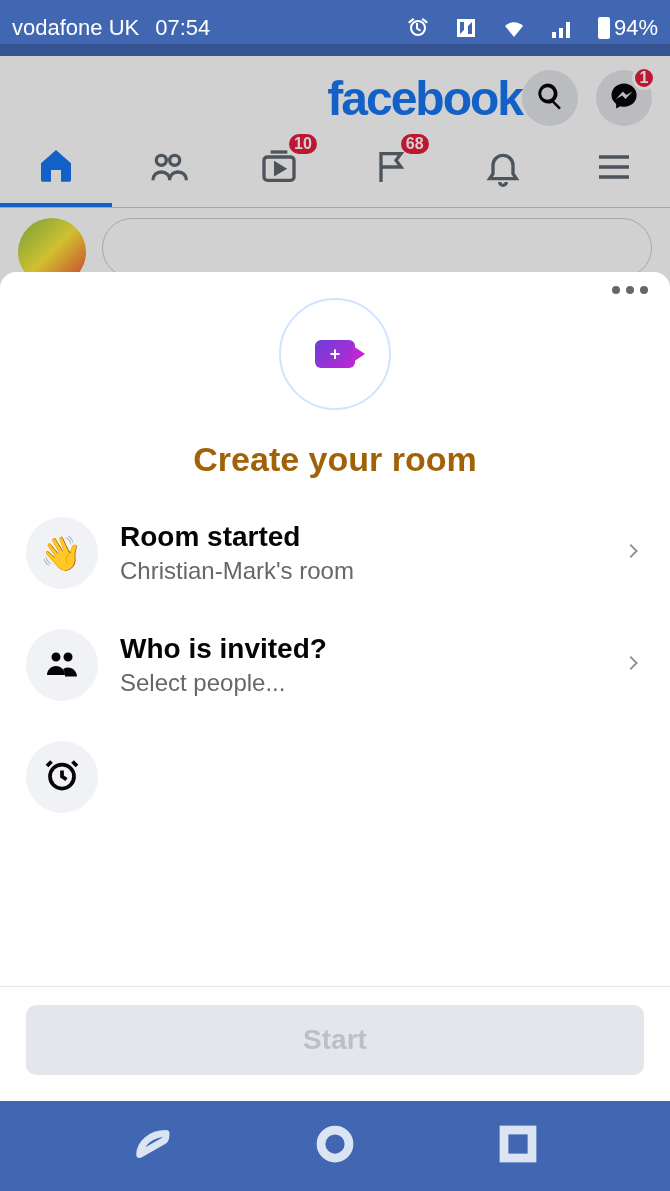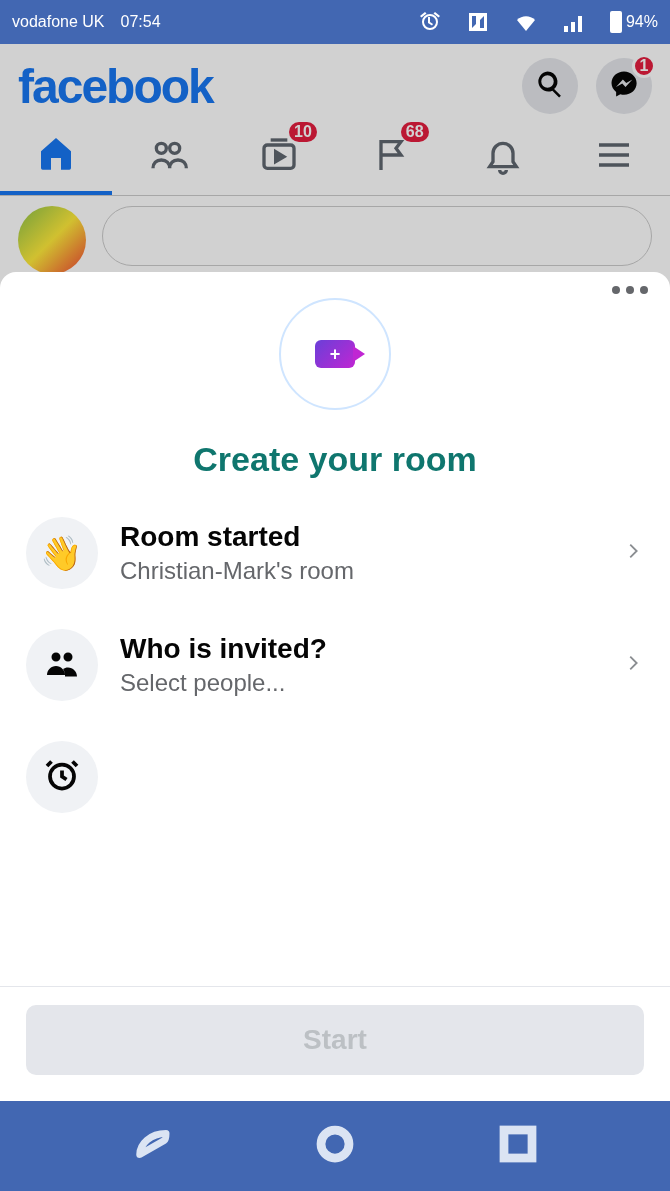--- a/index.html
+++ b/index.html
@@ -7,46 +7,46 @@
       width: 670px;
       height: 1191px;
       font-family: -apple-system, BlinkMacSystemFont, "Segoe UI", Helvetica, Arial, sans-serif;
       background: #fff;
       overflow: hidden;
       position: relative;
     }
 
     
     .statusbar {
-      height: 44px;
+      height: 56px;
       background: #4267b2;
       color: #fff;
       display: flex;
       align-items: center;
       justify-content: space-between;
       padding: 0 12px;
-      font-size: 16px;
+      font-size: 22px;
       font-weight: 400;
     }
     .statusbar-left { display: flex; align-items: center; gap: 16px; }
     .statusbar-right { display: flex; align-items: center; gap: 24px; }
     .status-icon svg { width: 24px; height: 24px; fill: #fff; display: block; }
     .battery-wrap { display: flex; align-items: center; gap: 4px; }
     .battery-bar { width: 12px; height: 22px; background: #fff; border-radius: 2px; }
 
     
     .bg-app {
       position: relative;
       height: 244px;
       background: #fff;
     }
     .fb-header {
       display: flex;
       align-items: center;
-      justify-content: space-between;
+      justify-content: flex-end;
       padding: 14px 18px 4px;
     }
     .fb-logo {
       color: #1877f2;
       font-size: 48px;
       font-weight: 800;
       letter-spacing: -2px;
       font-family: "Helvetica Neue", Arial, sans-serif;
     }
     .fb-header-icons { display: flex; gap: 18px; }
@@ -179,21 +179,21 @@
     }
     .cam-plus {
       color: #fff;
       font-weight: 900;
       font-size: 18px;
       line-height: 1;
     }
     .sheet-title {
       font-size: 34px;
       font-weight: 700;
-      color: #0f766e;
+      color: #a16207;
     }
 
     .option-list {
       padding: 0 26px;
     }
     .option-row {
       display: flex;
       align-items: center;
       padding: 20px 0;
       gap: 22px;

